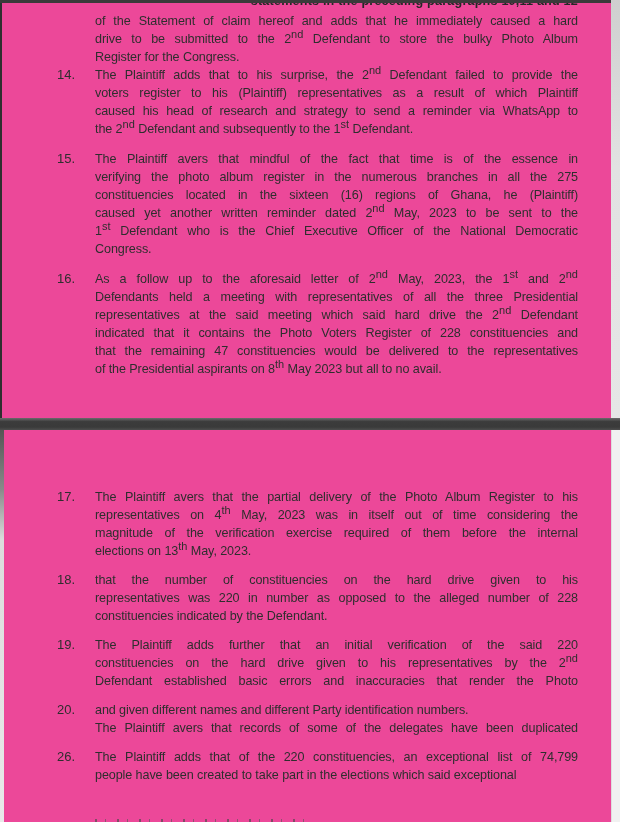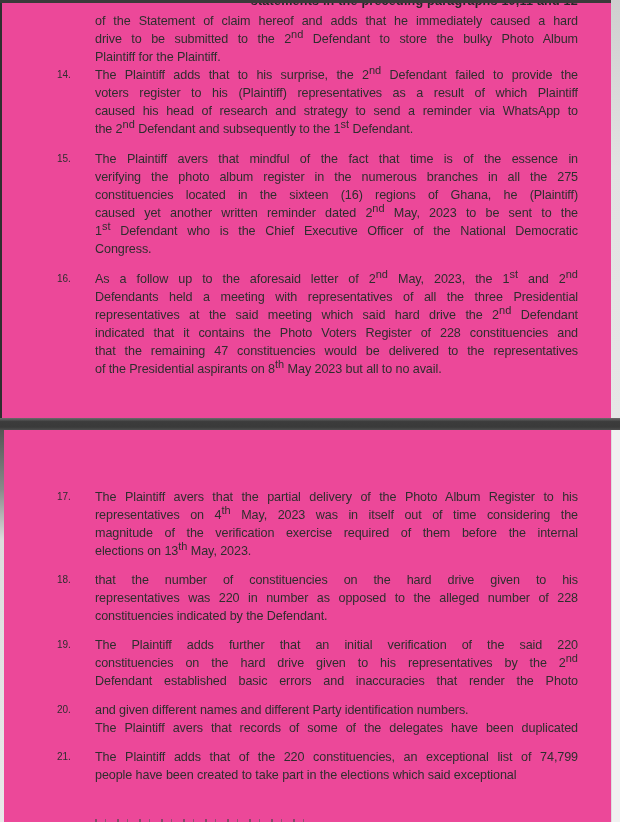--- a/index.html
+++ b/index.html
@@ -35,21 +35,21 @@
   }
   .content{position:absolute;left:0;top:0;width:100%;}
   #page1 .content{padding-top:9px;}
   #page2 .content{padding-top:58px;}
   .fragment{margin-left:95px;width:483px;}
   .para{display:flex;margin-top:12px;}
   #page2 .para{margin-top:11px;}
   .para:first-child,#page2 .para:first-child{margin-top:0;}
   .num{
     width:38px;margin-left:57px;flex:0 0 auto;
-    font-size:10px;color:#2e2e2e;line-height:18px;
+    font-size:13px;color:#2e2e2e;line-height:18px;
   }
   .txt{width:483px;flex:0 0 auto;}
   .line{
     font-size:12.6px;line-height:18px;max-height:18px;overflow:hidden;
     color:#2e2e2e;letter-spacing:-0.1px;
   }
   .line.jl{text-align:justify;text-align-last:justify;}
   sup{font-size:11px;line-height:0;vertical-align:super;letter-spacing:0;}
   
   .bottom-sliver{
@@ -61,21 +61,21 @@
 <body>
 
 <div class="page" id="page1">
   <div class="clip-top">
     <div class="inner">statements in the preceding paragraphs 10,11 and 12</div>
   </div>
   <div class="content">
     <div class="fragment">
         <div class="line jl">of the Statement of claim hereof and adds that he immediately caused a hard</div>
         <div class="line jl">drive to be submitted to the 2<sup>nd</sup> Defendant to store the bulky Photo Album</div>
-        <div class="line">Plaintiff for the Plaintiff.</div>
+        <div class="line">Register for the Congress.</div>
       </div>
     <div>
         <div class="para">
           <div class="num">14.</div>
           <div class="txt">
             <div class="line jl">The Plaintiff adds that to his surprise, the 2<sup>nd</sup> Defendant failed to provide the</div>
             <div class="line jl">voters register to his (Plaintiff) representatives as a result of which Plaintiff</div>
             <div class="line jl">caused his head of research and strategy to send a reminder via WhatsApp to</div>
             <div class="line">the 2<sup>nd</sup> Defendant and subsequently to the 1<sup>st</sup> Defendant.</div>
           </div>
@@ -141,21 +141,21 @@
           </div>
         </div>
         <div class="para">
           <div class="num">20.</div>
           <div class="txt">
             <div class="line">and given different names and different Party identification numbers.</div>
             <div class="line jl">The Plaintiff avers that records of some of the delegates have been duplicated</div>
           </div>
         </div>
         <div class="para">
-          <div class="num">21.</div>
+          <div class="num">26.</div>
           <div class="txt">
             <div class="line jl">The Plaintiff adds that of the 220 constituencies, an exceptional list of 74,799</div>
             <div class="line">people have been created to take part in the elections which said exceptional</div>
           </div>
         </div>
       </div>
   </div>
   <div class="bottom-sliver"></div>
 </div>
 

